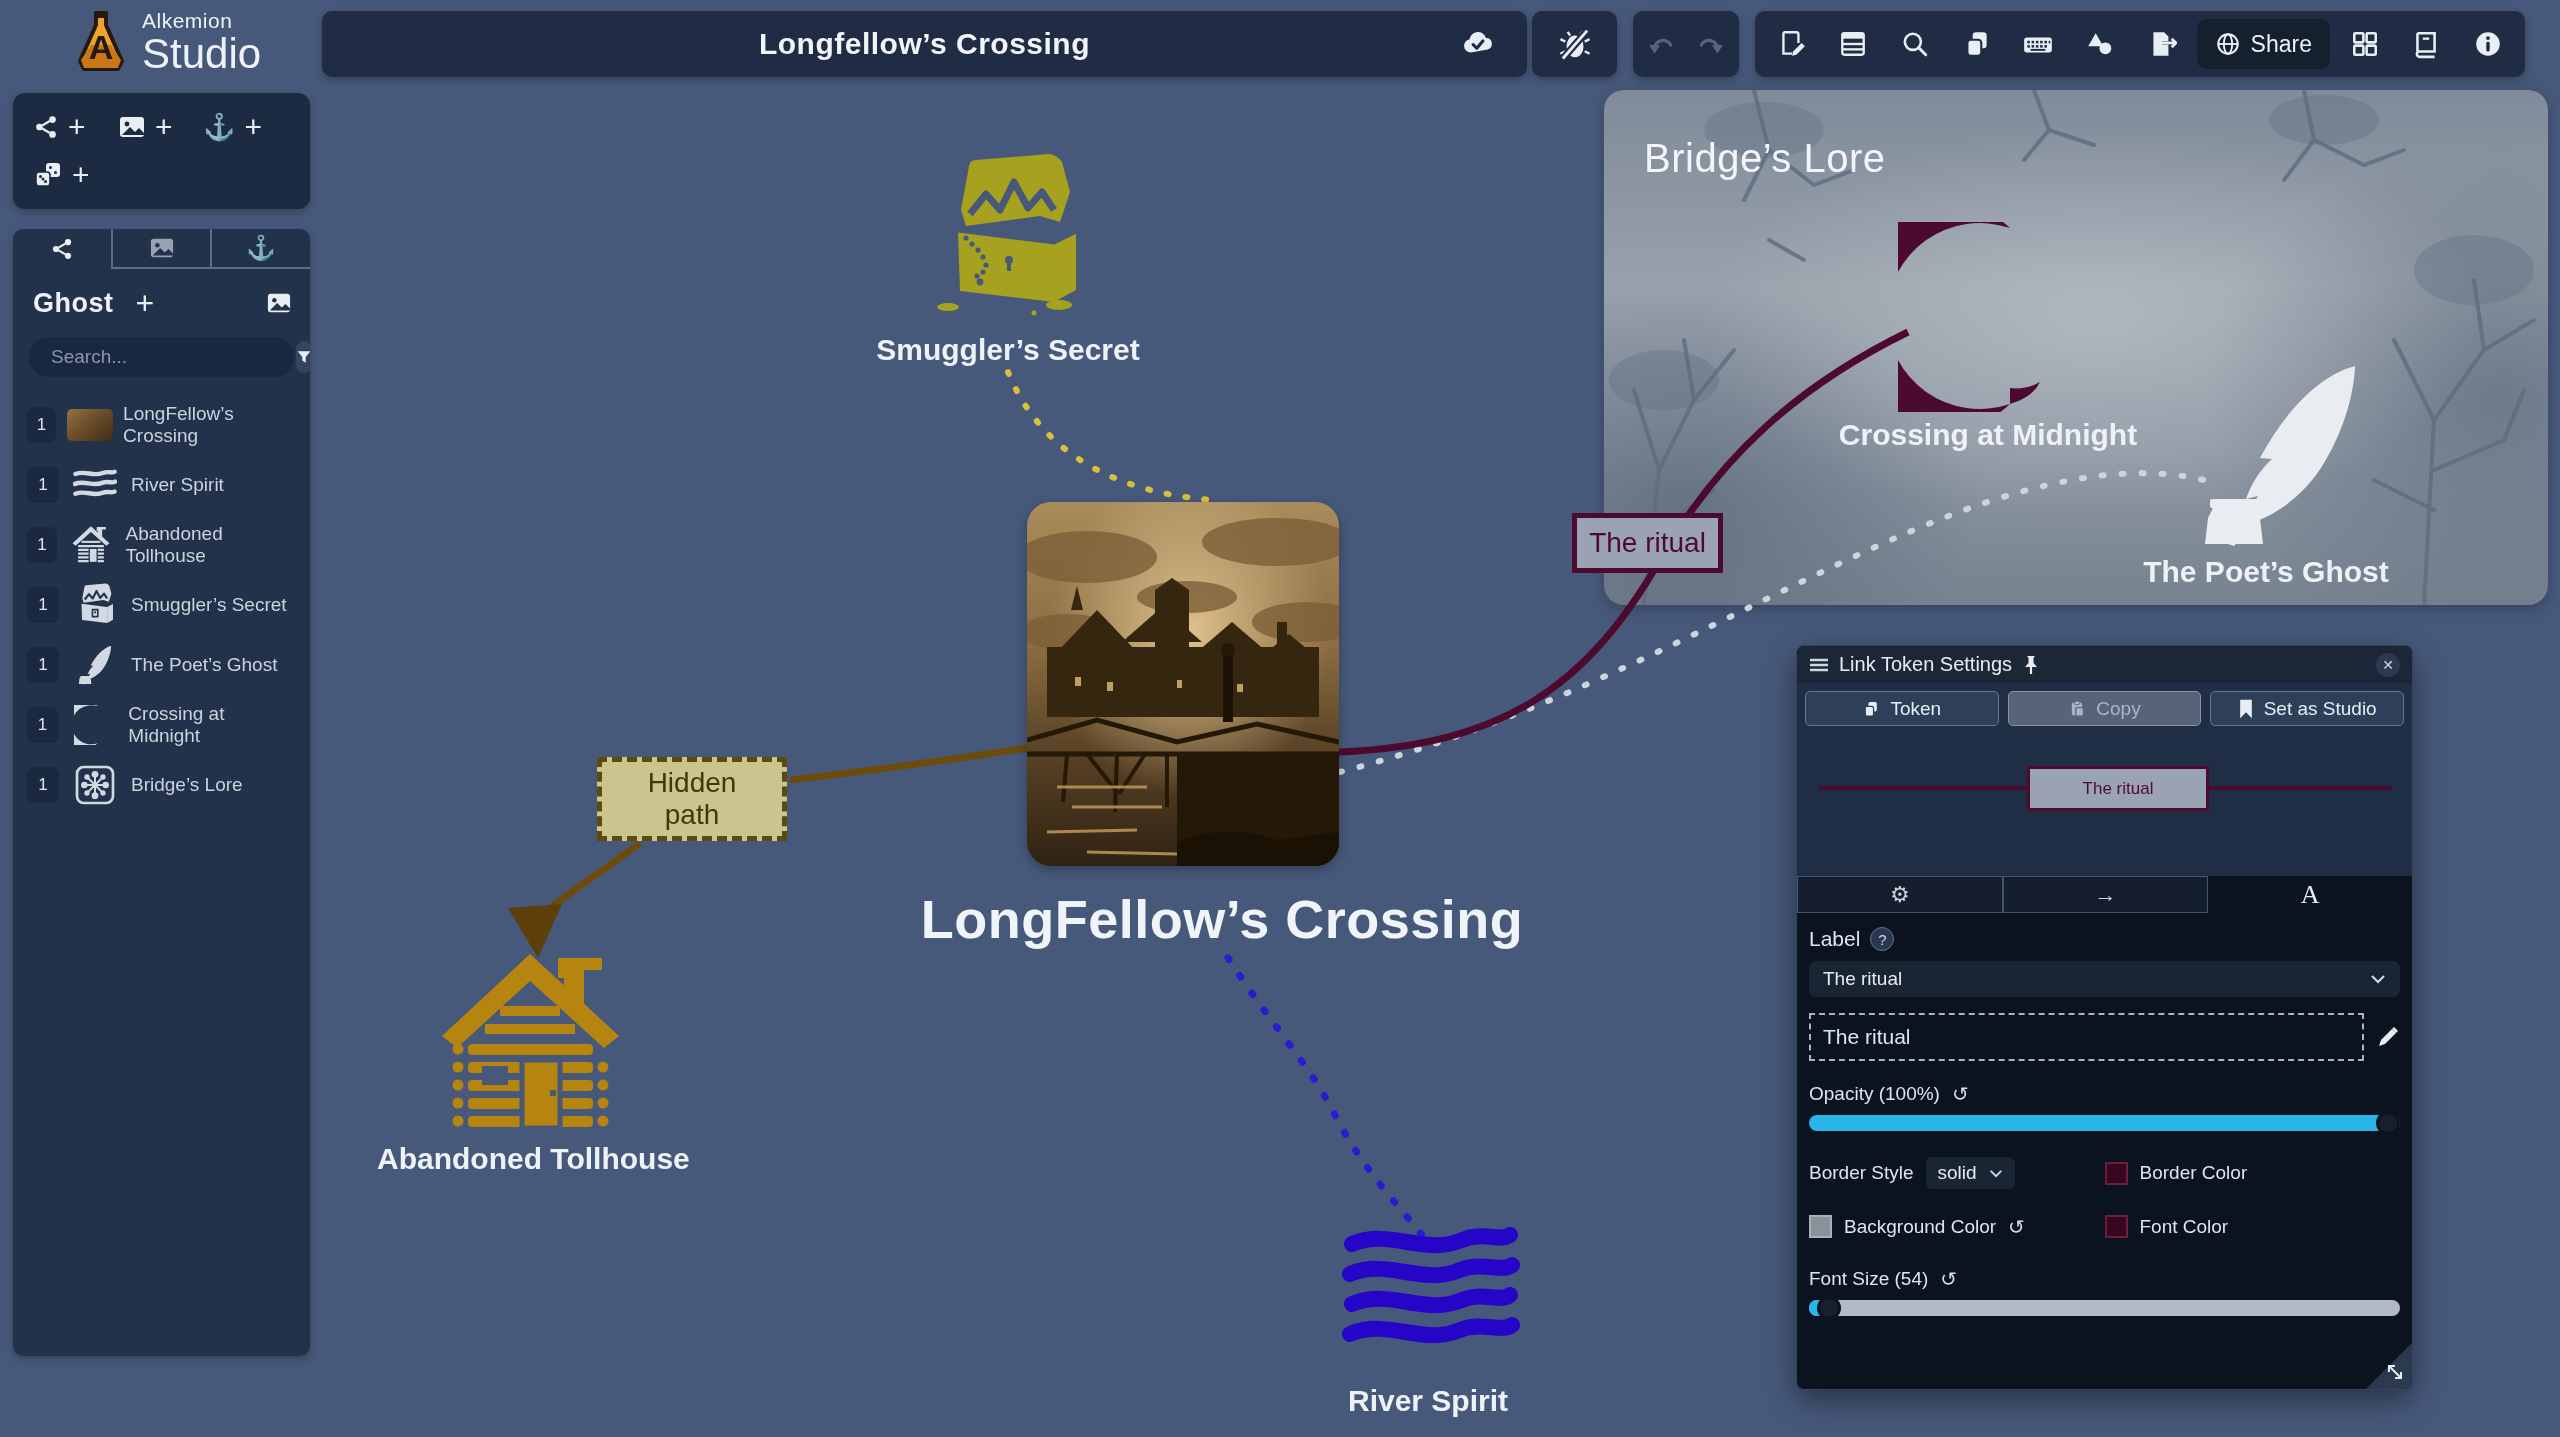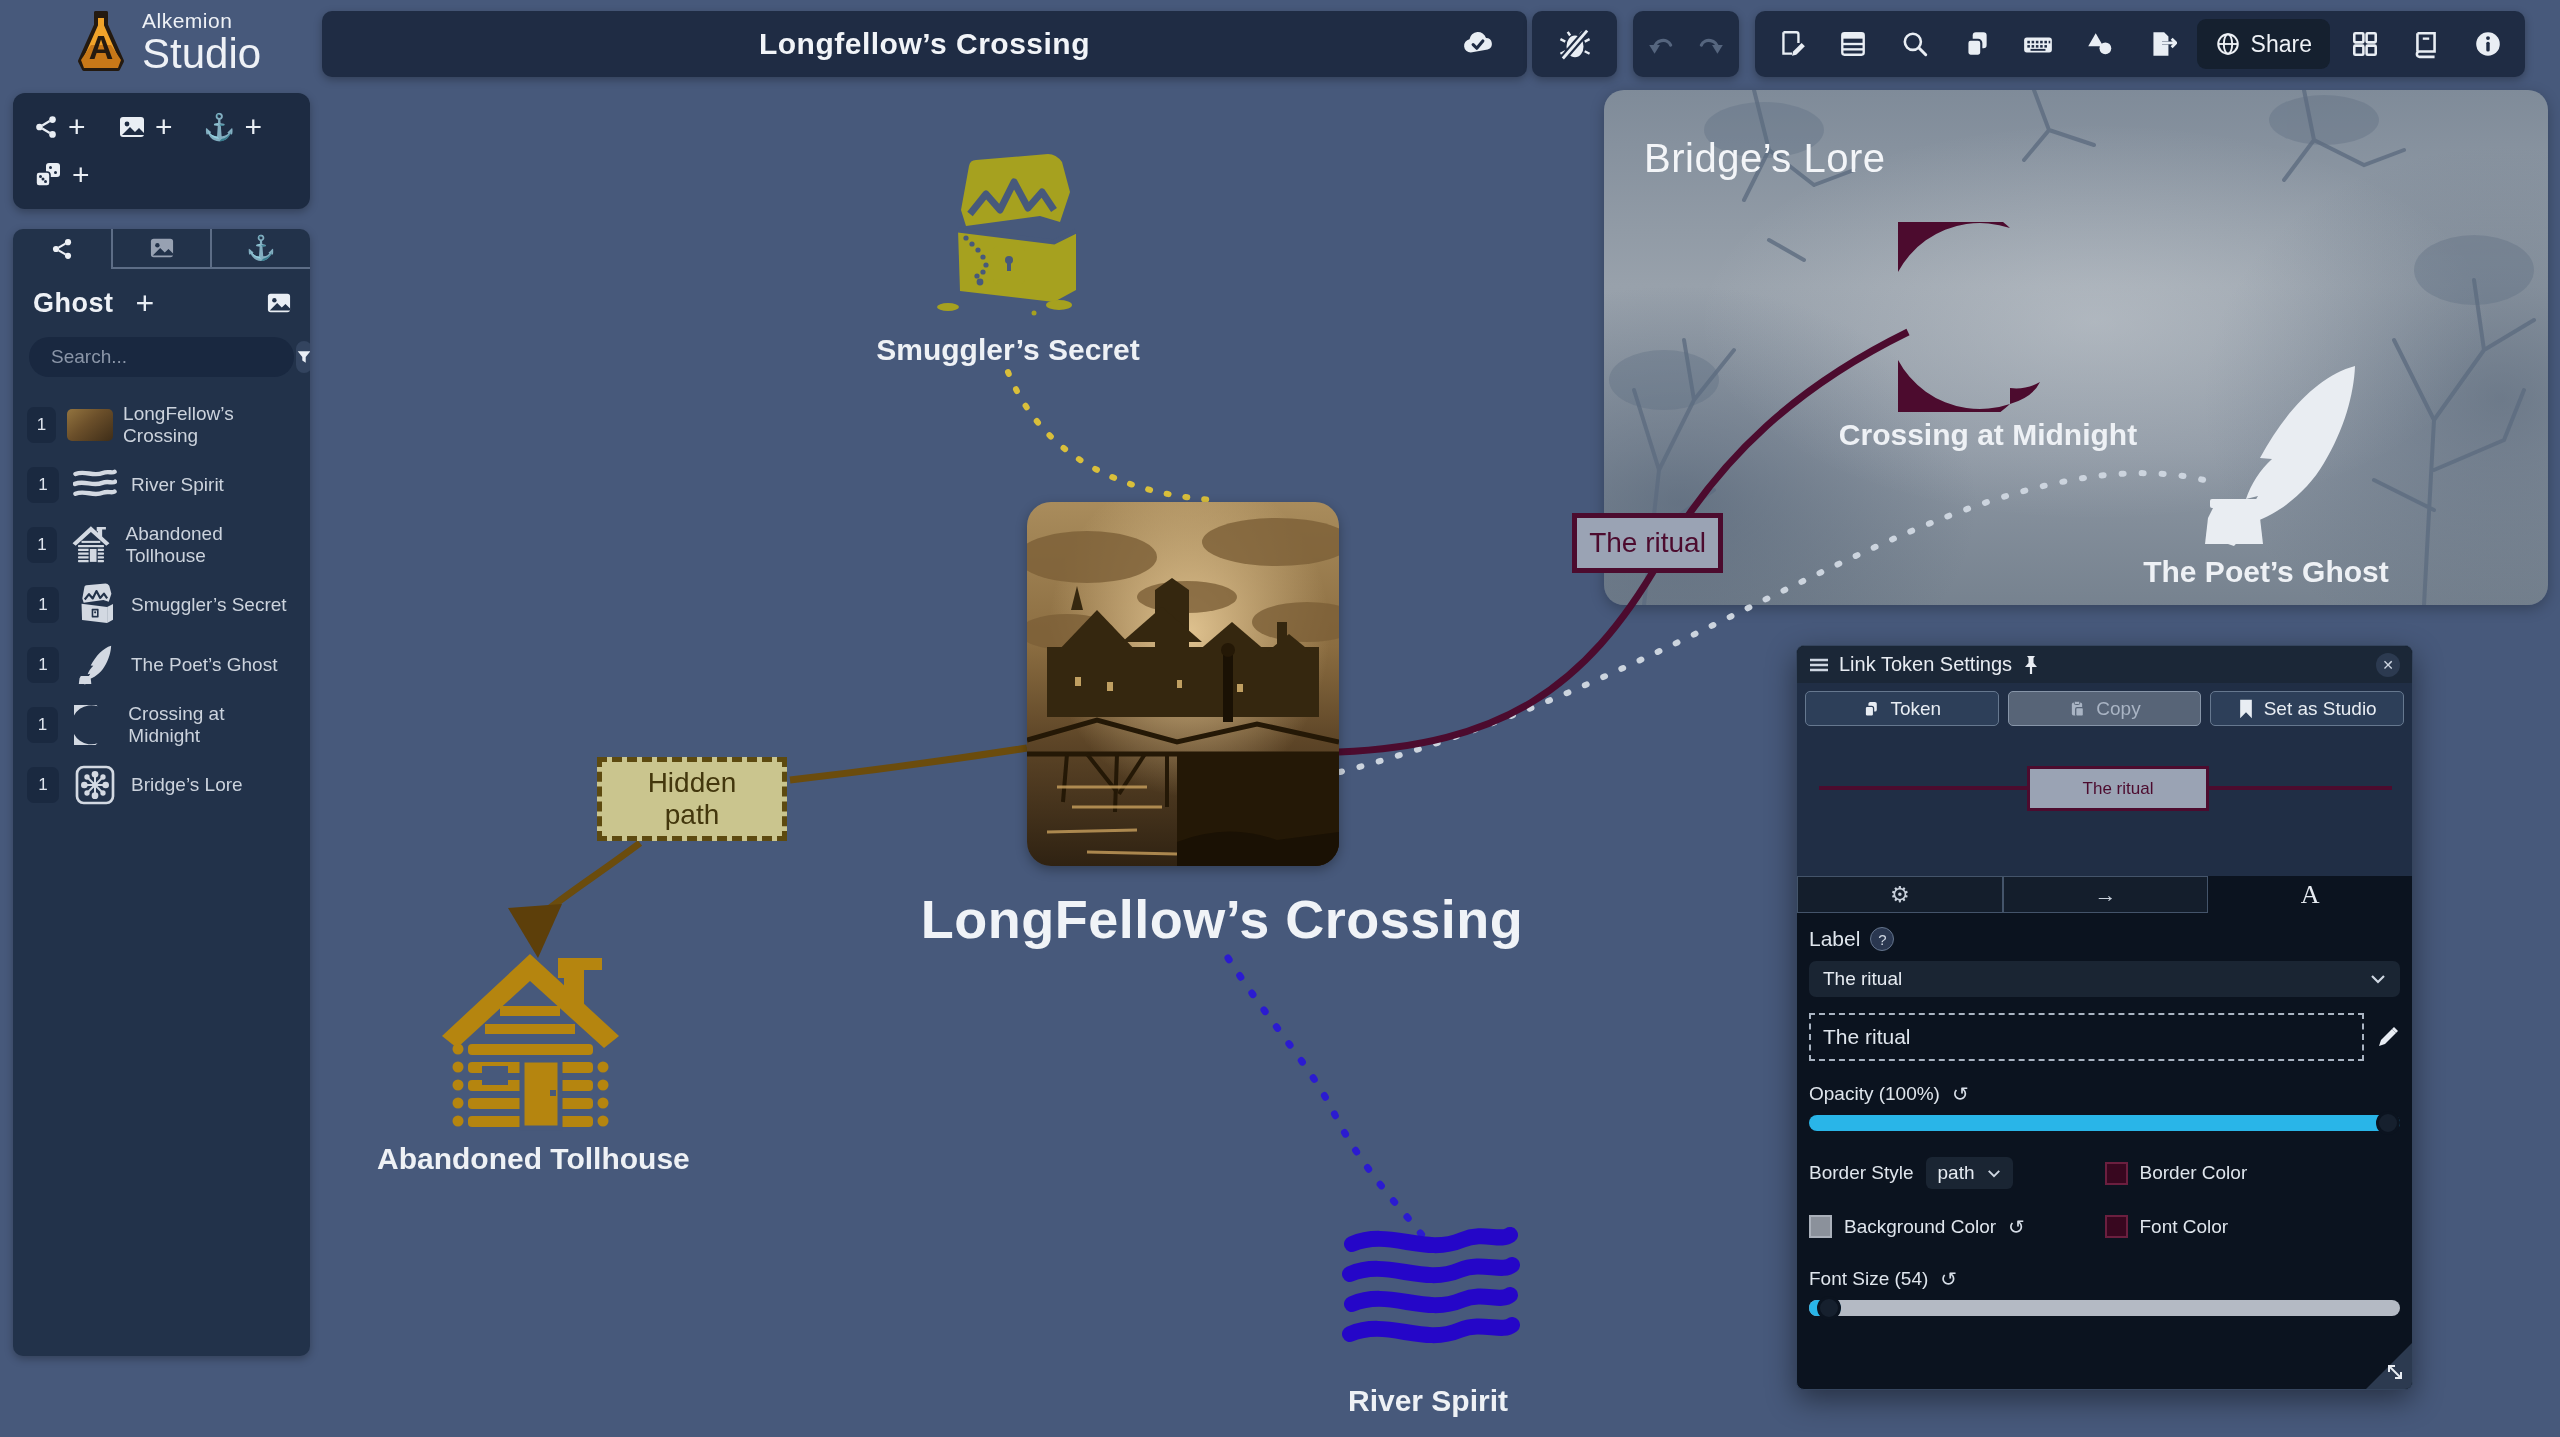--- a/index.html
+++ b/index.html
@@ -740,21 +740,21 @@
         <span class="reset">↺</span>
       </div>
       <div class="slider full">
           <span class="knob" style="right:0"></span>
         </div>
 
       <div class="two-col">
         <div class="col">
           <span>Border Style</span>
           <div class="mini-select">
-            <span>path</span>
+            <span>solid</span>
             <svg width="14" height="9" viewBox="0 0 16 10">
                 <polyline points="2,2 8,8 14,2" stroke="#cfd7e2" stroke-width="2.2" fill="none"></polyline>
               </svg>
           </div>
         </div>
         <div class="col">
           <span class="swatch maroon"></span>
           <span>Border Color</span>
         </div>
       </div>

